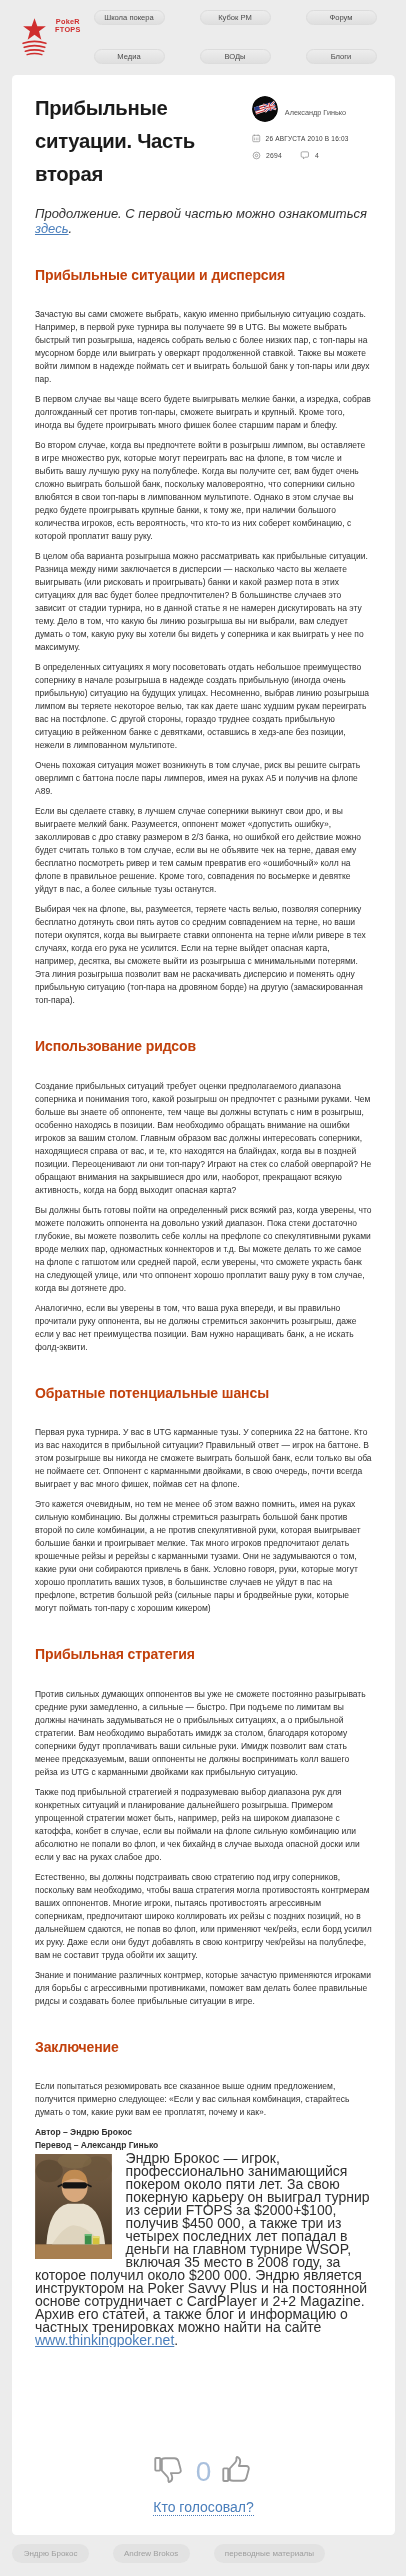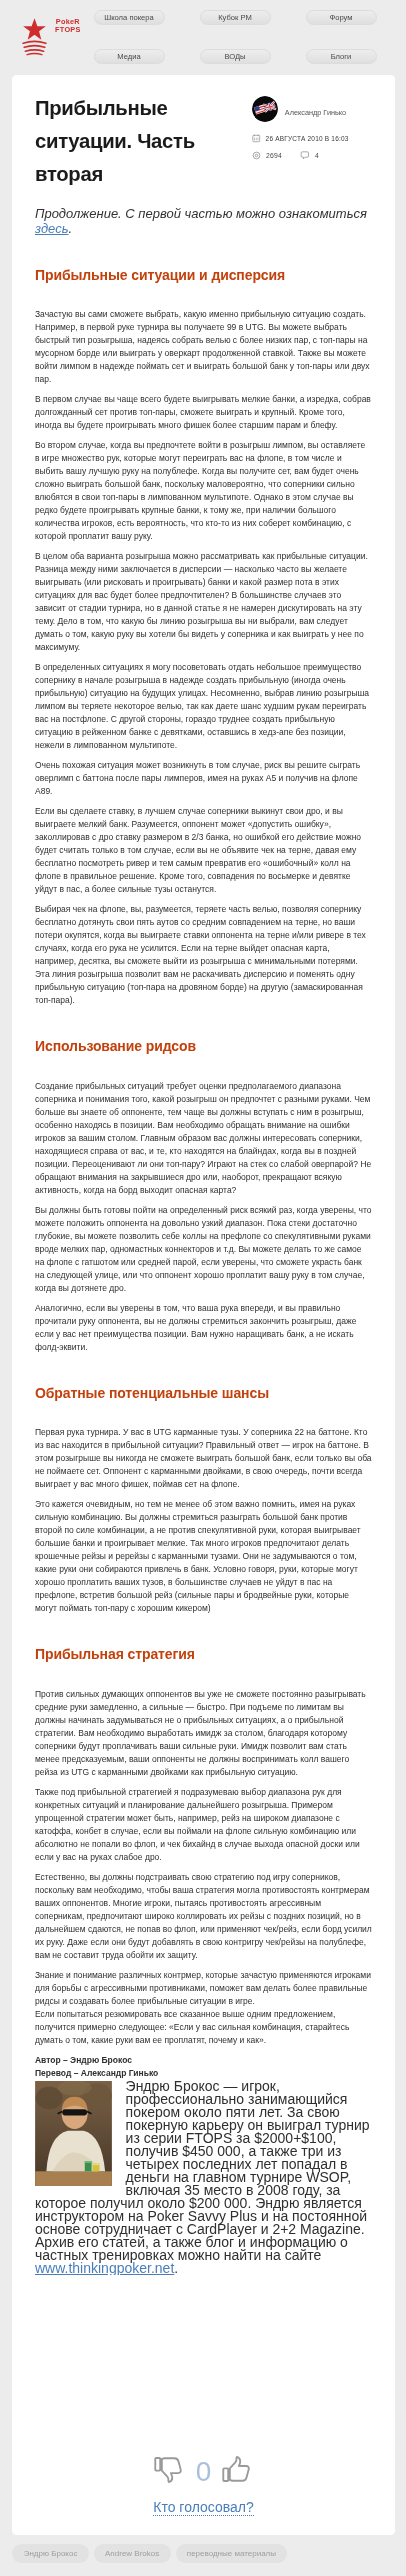--- a/index.html
+++ b/index.html
@@ -53,21 +53,21 @@
   .bio-body p{font-size:14px;line-height:13px;margin:0;color:#2f2f2f}
   
   .vote-area{position:absolute;left:0;right:0;bottom:19px;background:var(--card-bg);
     display:flex;flex-direction:column;align-items:center;padding-top:5.6px}
   .vote{display:flex;align-items:center;gap:9px}
   .thumb{cursor:pointer}
   .vote-count{font-size:28px;color:var(--vote);line-height:1;margin-top:4.5px}
   .who-voted{margin-top:12.4px;font-size:14px;color:var(--link);text-decoration:none;
     border-bottom:0.6px dotted var(--link);cursor:pointer}
   
-  .tags{display:flex;gap:5px;margin:9px 12.4px 0}
+  .tags{display:flex;gap:24px;margin:9px 12.4px 0}
   .tag-pill{height:19px;padding:0 11.3px;border-radius:9.6px;background:#e2e2e2;
     display:flex;align-items:center;font-size:8px;color:#9e9e9e;cursor:pointer;white-space:nowrap}
   svg{display:block}
 </style>
 </head>
 <body>
 
 <header>
   <div class="logo">
     <span>
@@ -192,20 +192,21 @@
         <p>Это кажется очевидным, но тем не менее об этом важно помнить, имея на руках сильную комбинацию. Вы должны стремиться разыграть большой банк против второй по силе комбинации, а не против спекулятивной руки, которая выигрывает большие банки и проигрывает мелкие. Так много игроков предпочитают делать крошечные рейзы и ререйзы с карманными тузами. Они не задумываются о том, какие руки они собираются привлечь в банк. Условно говоря, руки, которые могут хорошо проплатить ваших тузов, в большинстве случаев не уйдут в пас на префлопе, встретив большой рейз (сильные пары и бродвейные руки, которые могут поймать топ-пару с хорошим кикером)</p>
       </section>
       <section>
         <h2>Прибыльная стратегия</h2>
         <p>Против сильных думающих оппонентов вы уже не сможете постоянно разыгрывать средние руки замедленно, а сильные — быстро. При подъеме по лимитам вы должны начинать задумываться не о прибыльных ситуациях, а о прибыльной стратегии. Вам необходимо выработать имидж за столом, благодаря которому соперники будут проплачивать ваши сильные руки. Имидж позволит вам стать менее предсказуемым, ваши оппоненты не должны воспринимать колл вашего рейза из UTG с карманными двойками как прибыльную ситуацию.</p>
         <p>Также под прибыльной стратегией я подразумеваю выбор диапазона рук для конкретных ситуаций и планирование дальнейшего розыгрыша. Примером упрощенной стратегии может быть, например, рейз на широком диапазоне с катоффа, конбет в случае, если вы поймали на флопе сильную комбинацию или абсолютно не попали во флоп, и чек бихайнд в случае выхода опасной доски или если у вас на руках слабое дро.</p>
         <p>Естественно, вы должны подстраивать свою стратегию под игру соперников, поскольку вам необходимо, чтобы ваша стратегия могла противостоять контрмерам ваших оппонентов. Многие игроки, пытаясь противостоять агрессивным соперникам, предпочитают широко коллировать их рейзы с поздних позиций, но в дальнейшем сдаются, не попав во флоп, или применяют чек/рейз, если борд усилил их руку. Даже если они будут добавлять в свою контригру чек/рейзы на полублефе, вам не составит труда обойти их защиту.</p>
         <p>Знание и понимание различных контрмер, которые зачастую применяются игроками для борьбы с агрессивными противниками, поможет вам делать более правильные ридсы и создавать более прибыльные ситуации в игре.</p>
       </section>
       <section>
+        <h2>Заключение</h2>
         <p>Если попытаться резюмировать все сказанное выше одним предложением, получится примерно следующее: «Если у вас сильная комбинация, старайтесь думать о том, какие руки вам ее проплатят, почему и как».</p>
         <p class="bold">Автор – Эндрю Брокос<br>Перевод – Александр Гинько</p>
       </section>
     </div>
 
   <section>
     <div class="bio-body">
       <span class="bio-photo">
         <svg width="77" height="105" viewBox="0 0 136 186">
           <defs>

